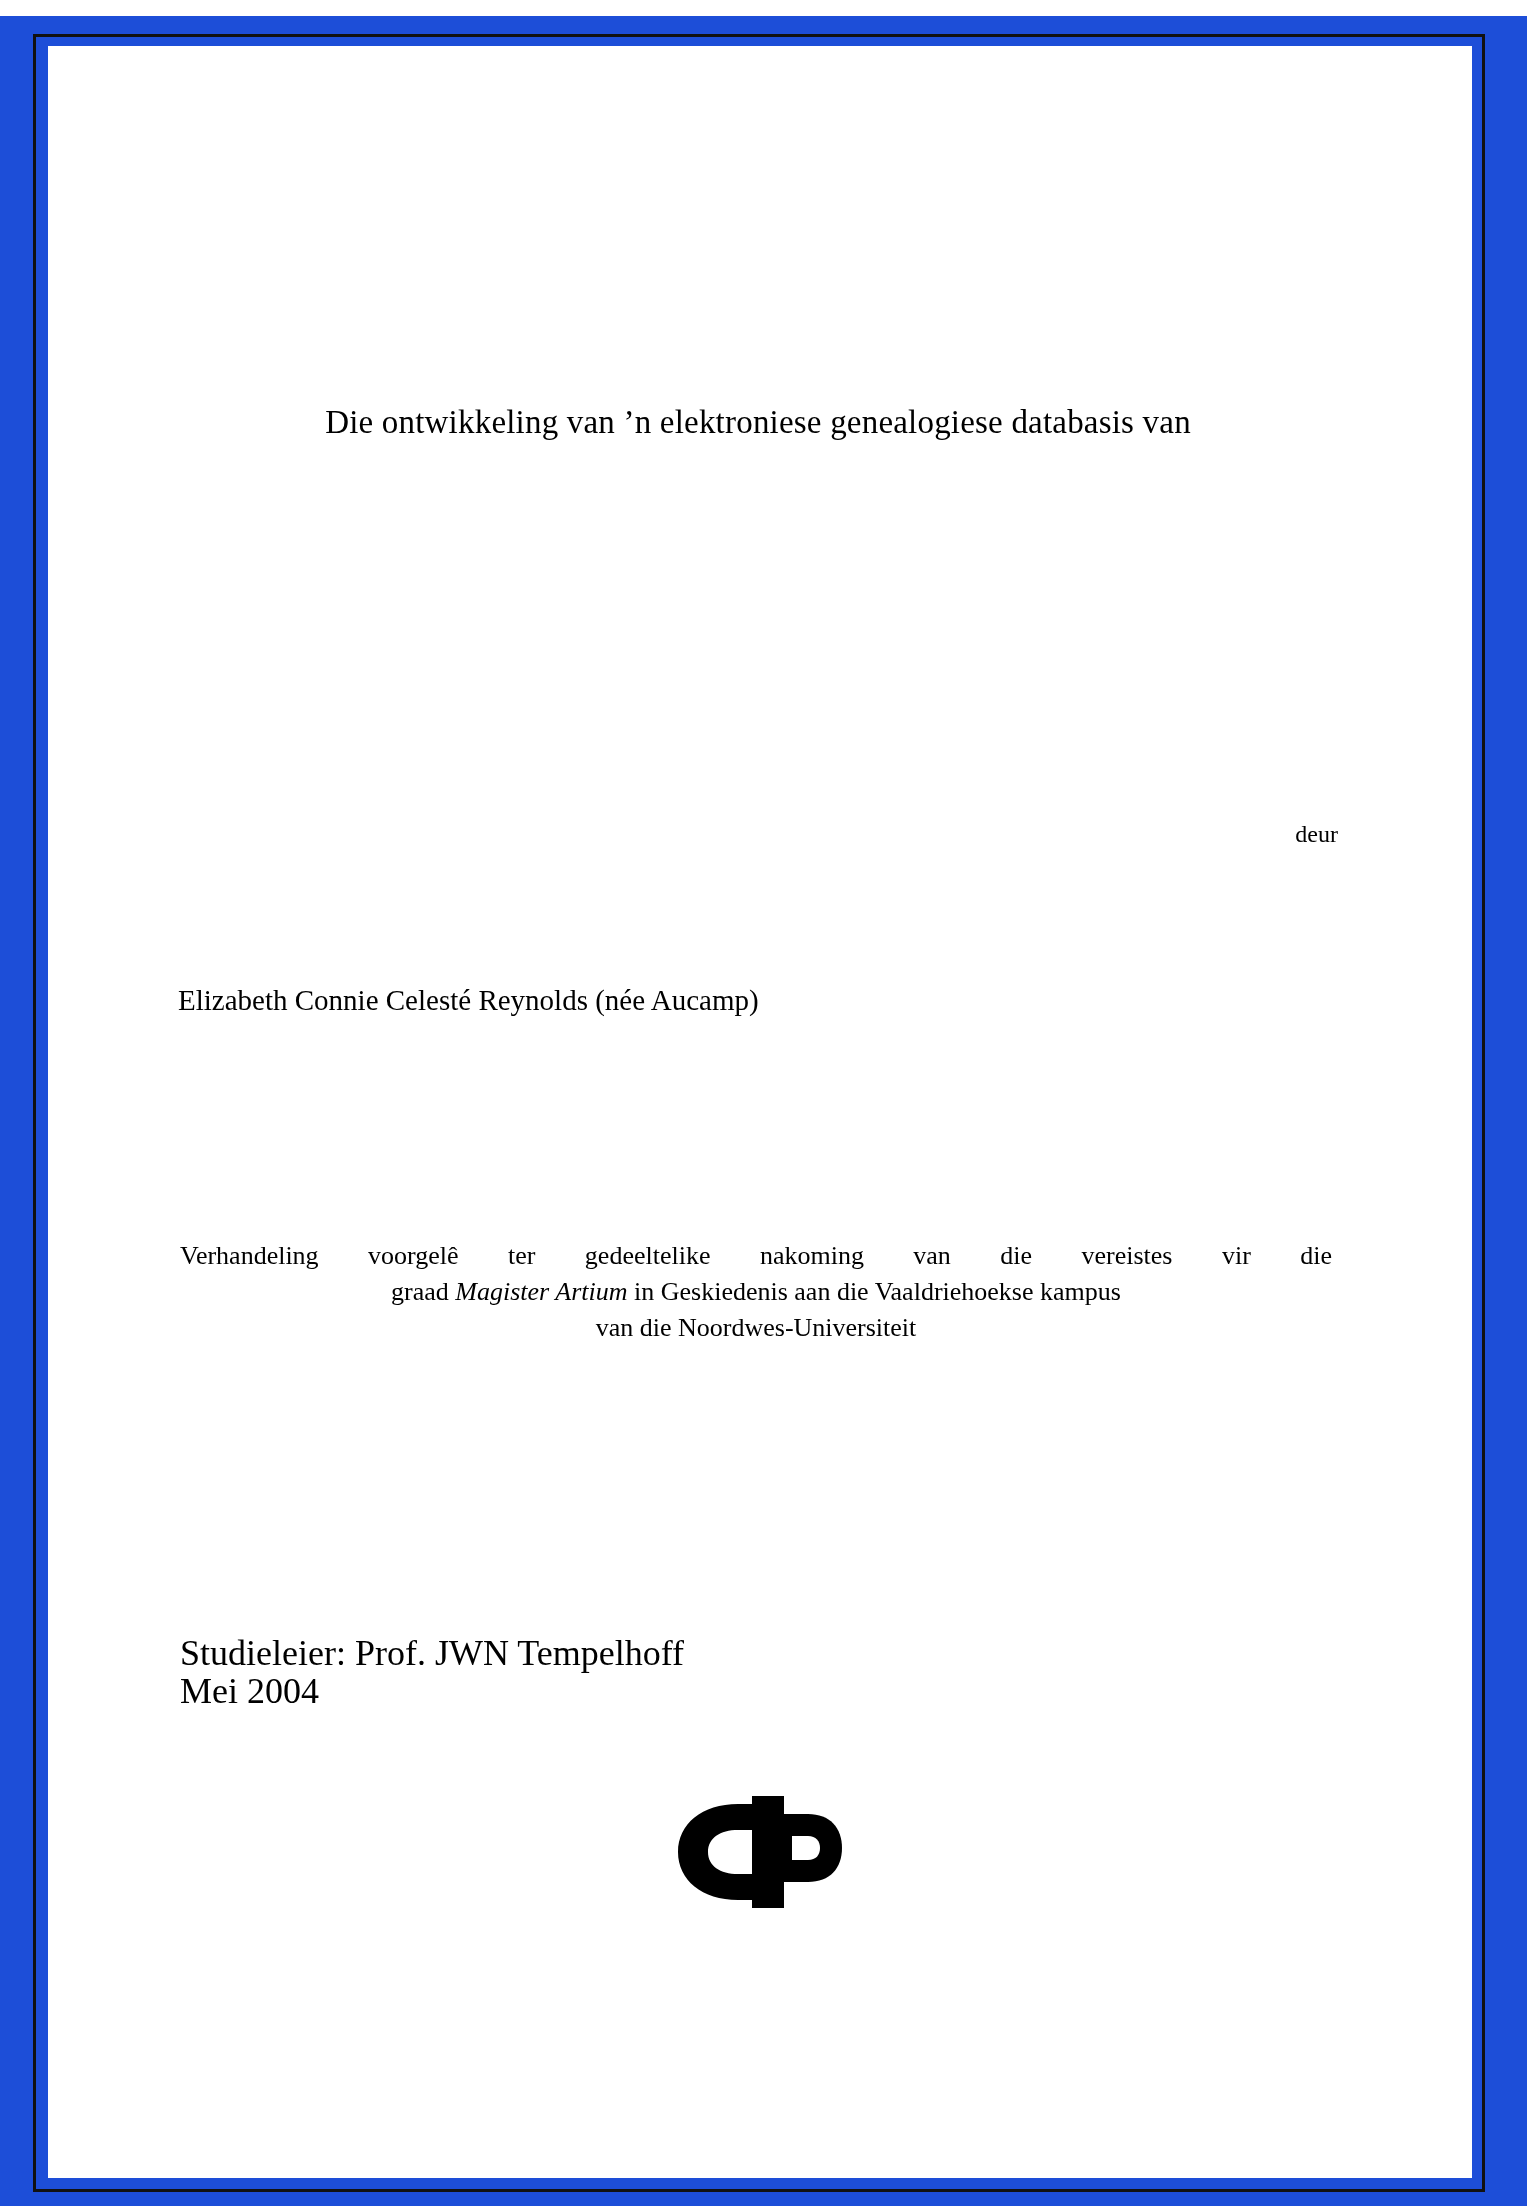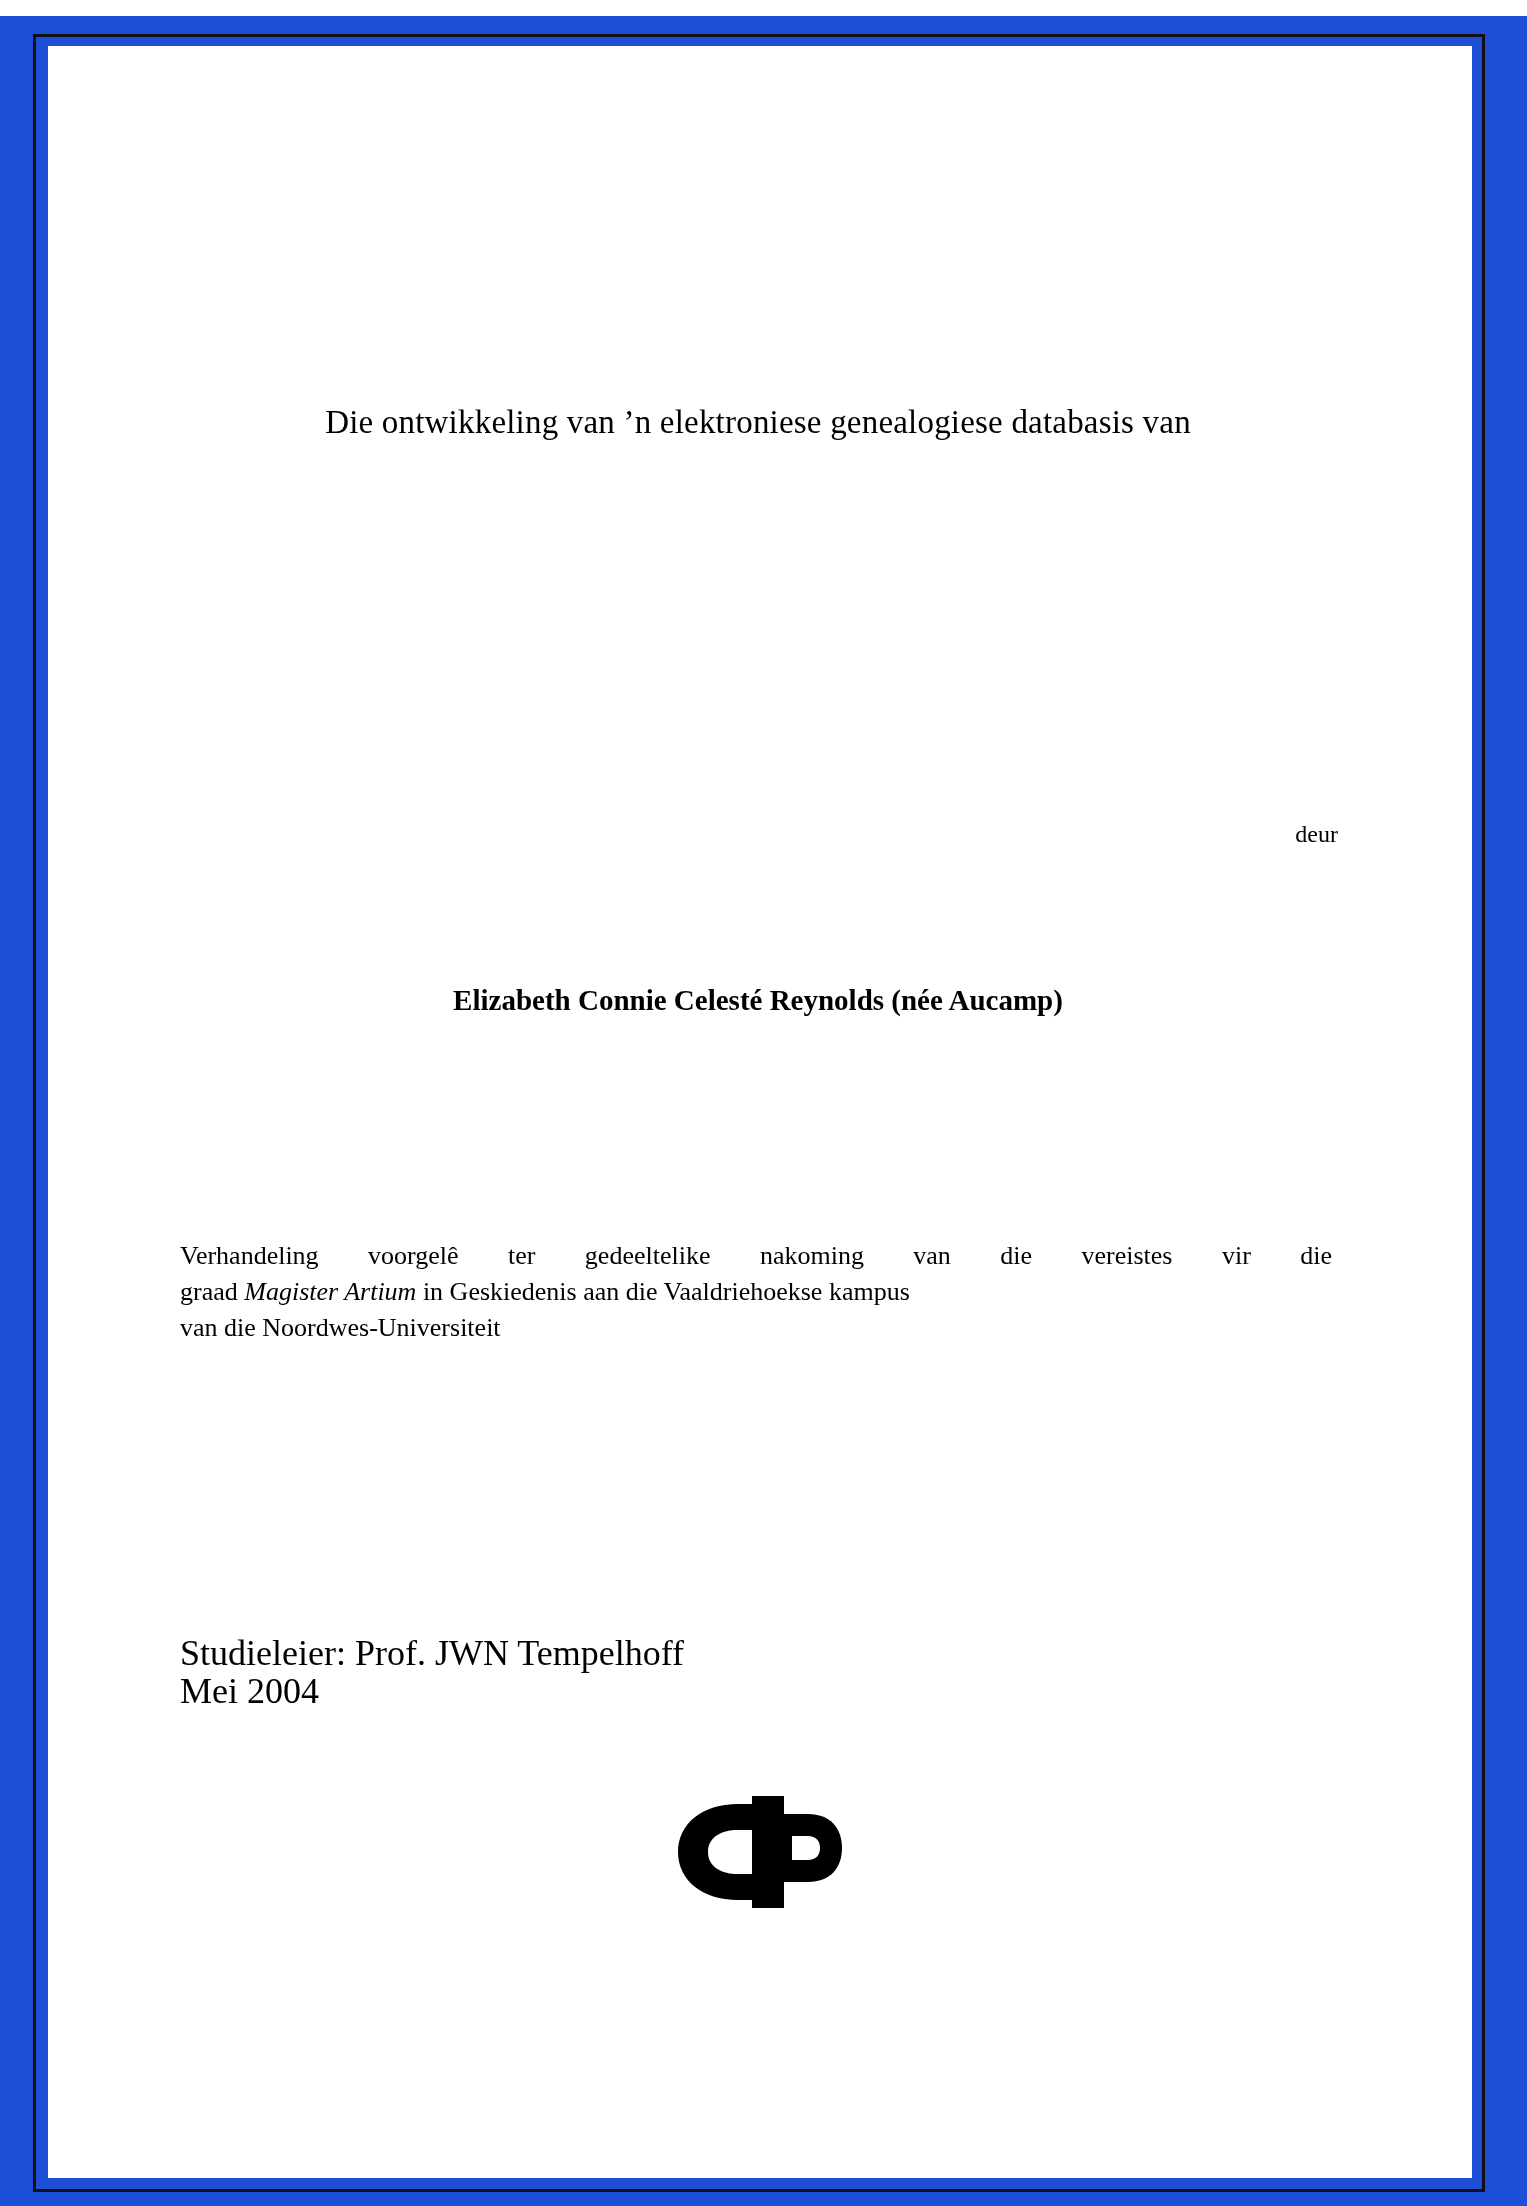--- a/index.html
+++ b/index.html
@@ -74,39 +74,38 @@
     width: 1160px;
     text-align: right;
     font-size: 24px;
   }
 
   .author {
     position: absolute;
     top: 968px;
     left: 0;
     width: 1160px;
-    text-align: center;
+    text-align: left;
     font-size: 29px;
-    font-weight: bold;
   }
 
   .statement {
     position: absolute;
     top: 1222px;
     left: 2px;
     width: 1152px;
     font-size: 26px;
     line-height: 36px;
   }
   .statement .just {
     text-align: justify;
     text-align-last: justify;
   }
   .statement .ln {
-    text-align: left;
+    text-align: center;
   }
   .statement i {
     font-style: italic;
   }
 
   .supervisor {
     position: absolute;
     top: 1618px;
     left: 2px;
     width: 900px;

